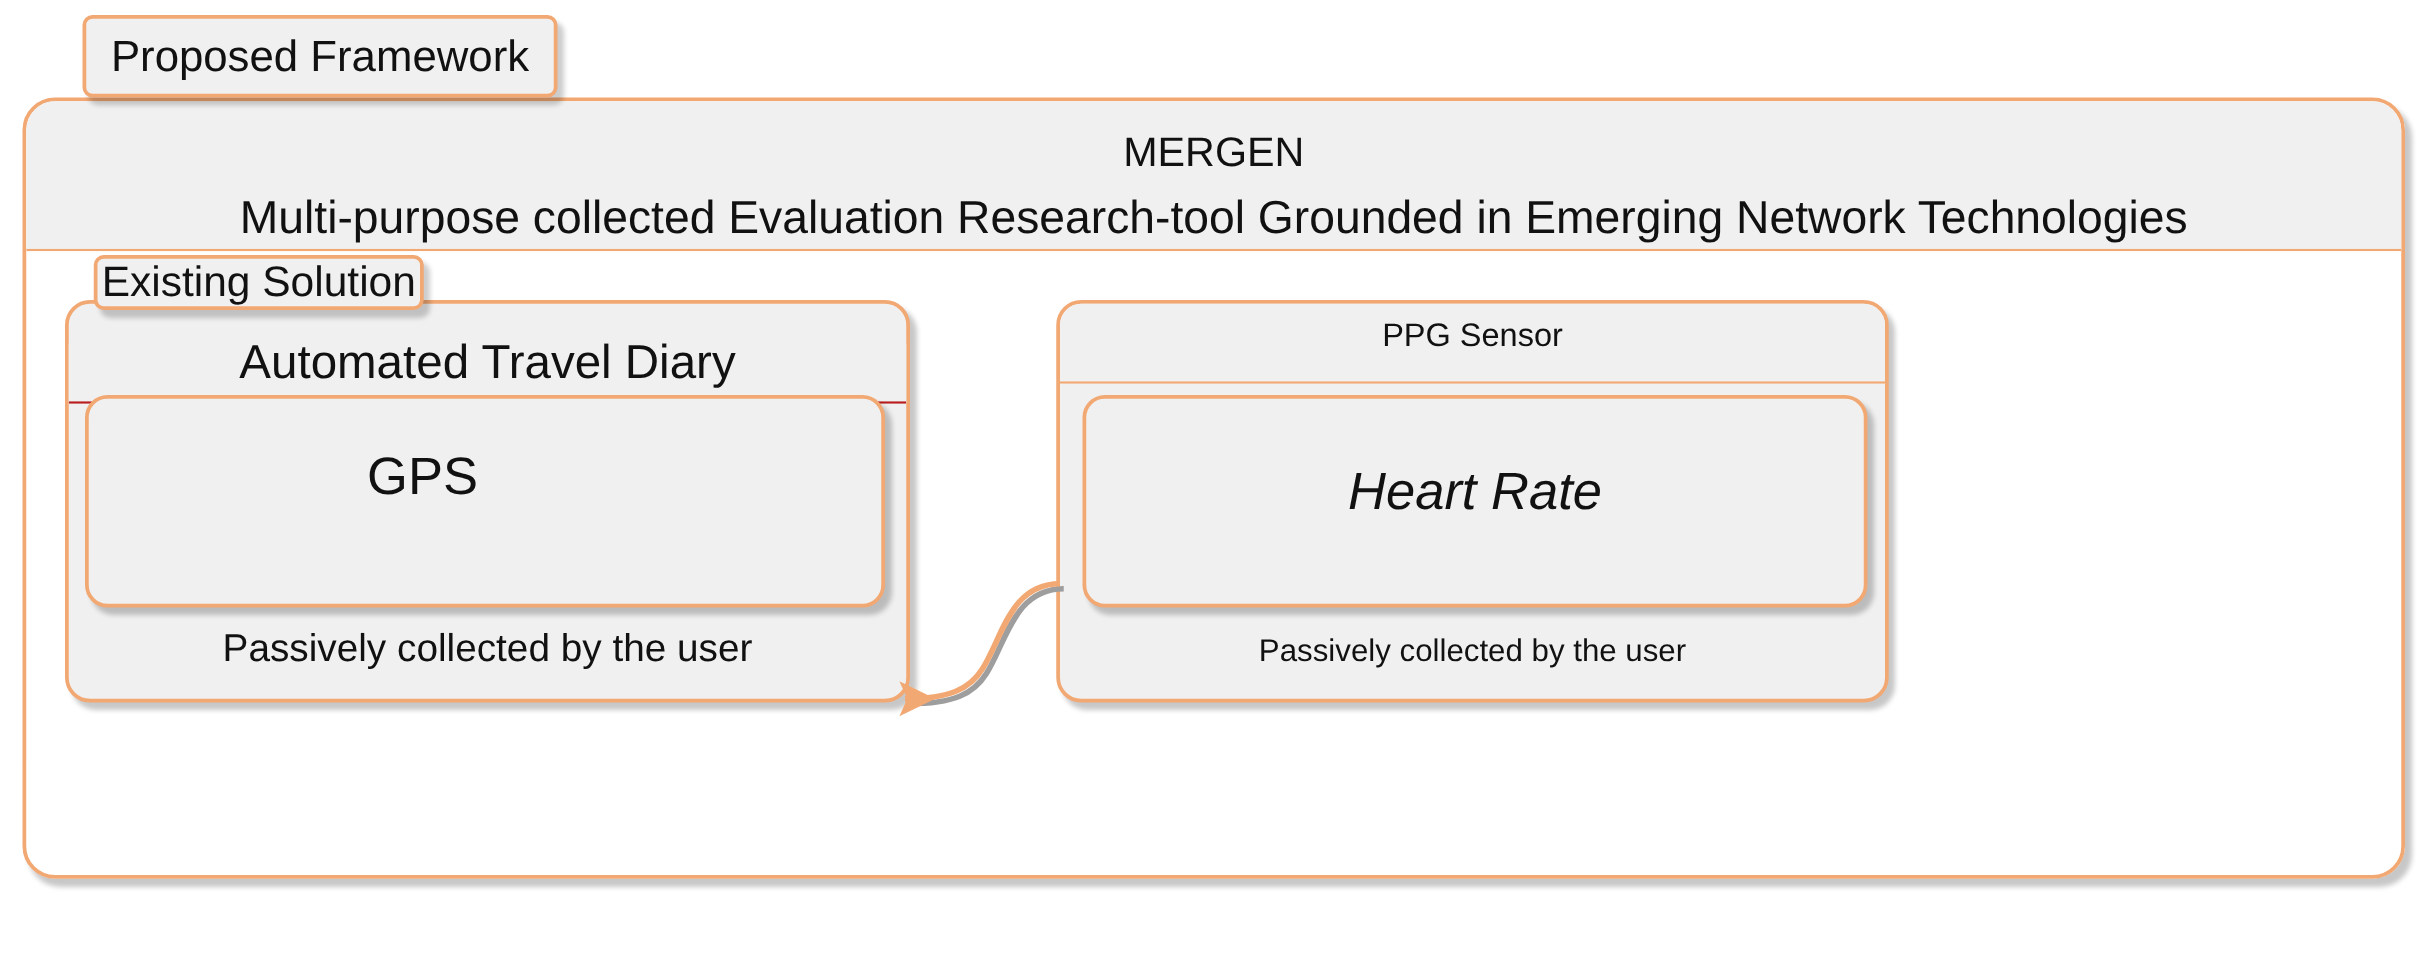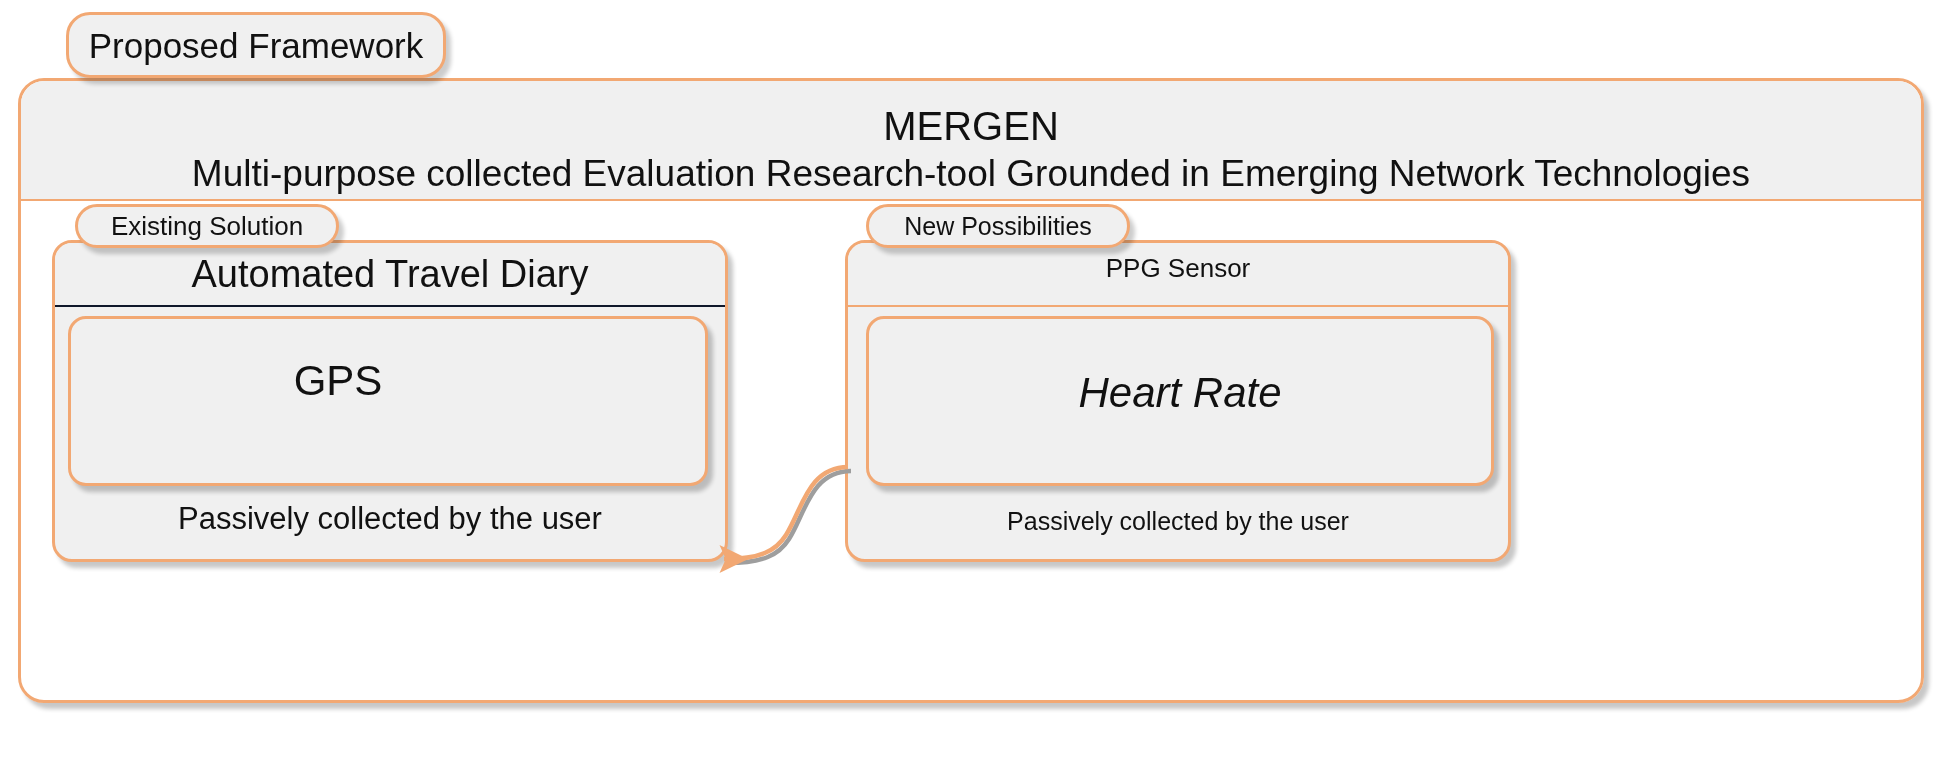--- a/index.html
+++ b/index.html
@@ -32,21 +32,21 @@
   }
   .panel.filled {
     background: #F0F0F0;
   }
 
   
   .chip {
     position: absolute;
     box-sizing: border-box;
     border: 3px solid #F2A873;
-    border-radius: 24px;
+    border-radius: 8px;
     background: #F0F0F0;
     box-shadow: 5px 6px 4px rgba(0,0,0,0.20);
     display: flex;
     align-items: center;
     justify-content: center;
     z-index: 6;
   }
   .chip span {
     white-space: nowrap;
     line-height: 1;
@@ -85,50 +85,50 @@
     top: 0;
     width: 100%;
     height: 118px;
     background: #F0F0F0;
     border-bottom: 2px solid #F2A873;
     border-radius: 23px 23px 0 0;
     overflow: hidden;
   }
   #mergen-title {
     top: 24px;
-    font-size: 40px;
+    font-size: 33px;
   }
   #mergen-subtitle {
     top: 74px;
     font-size: 37px;
   }
 
   
   #existing-chip {
     left: 75px;
     top: 204px;
     width: 264px;
     height: 44px;
   }
-  #existing-chip span { font-size: 26px; }
+  #existing-chip span { font-size: 34px; }
 
   #atd-panel {
     left: 52px;
     top: 240px;
     width: 676px;
     height: 322px;
     border-radius: 20px;
   }
   #atd-header {
     position: absolute;
-    left: 0; top: 0;
+    left: 0; top: 16px;
     width: 100%;
     height: 62px;
     background: #F0F0F0;
-    border-bottom: 2px solid #0f172a;
+    border-bottom: 2px solid #b91c1c;
     border-radius: 17px 17px 0 0;
   }
   #atd-title {
     top: 12px;
     font-size: 38px;
   }
   #gps-box {
     left: 68px;
     top: 316px;
     width: 640px;
@@ -234,23 +234,20 @@
   <div class="panel filled" id="atd-panel">
     <div id="atd-header">
       <div class="centered-text" id="atd-title">Automated Travel Diary</div>
     </div>
   </div>
 
   <div class="panel filled" id="gps-box"></div>
   <div class="centered-text" id="gps-label">GPS</div>
   <div class="centered-text" id="atd-footer">Passively collected by the user</div>
 
-  <div class="chip" id="newposs-chip">
-    <span>New Possibilities</span>
-  </div>
 
   <div class="panel filled" id="ppg-panel">
     <div id="ppg-header">
       <div class="centered-text" id="ppg-title">PPG Sensor</div>
     </div>
   </div>
 
   <div class="panel filled" id="hr-box"></div>
   <div class="centered-text" id="hr-label">Heart Rate</div>
   <div class="centered-text" id="ppg-footer">Passively collected by the user</div>

